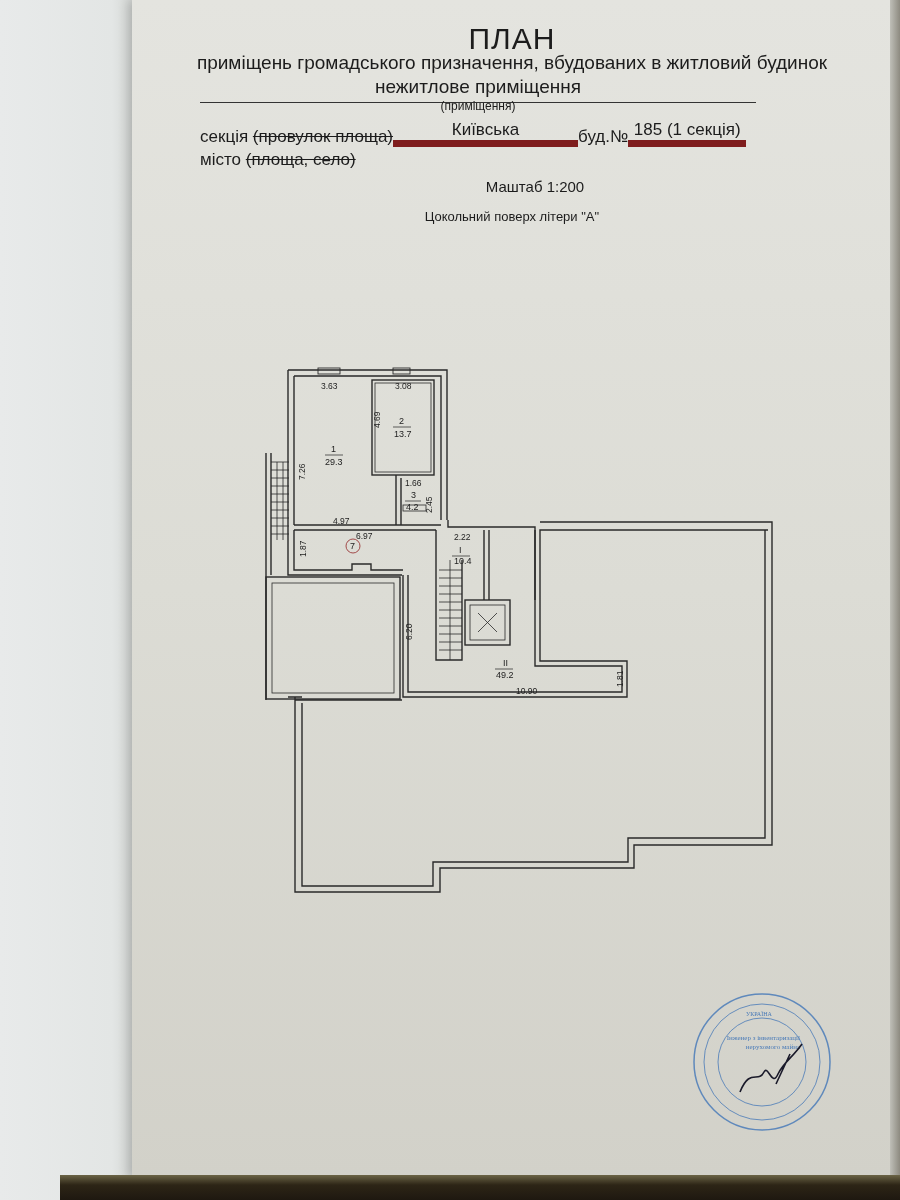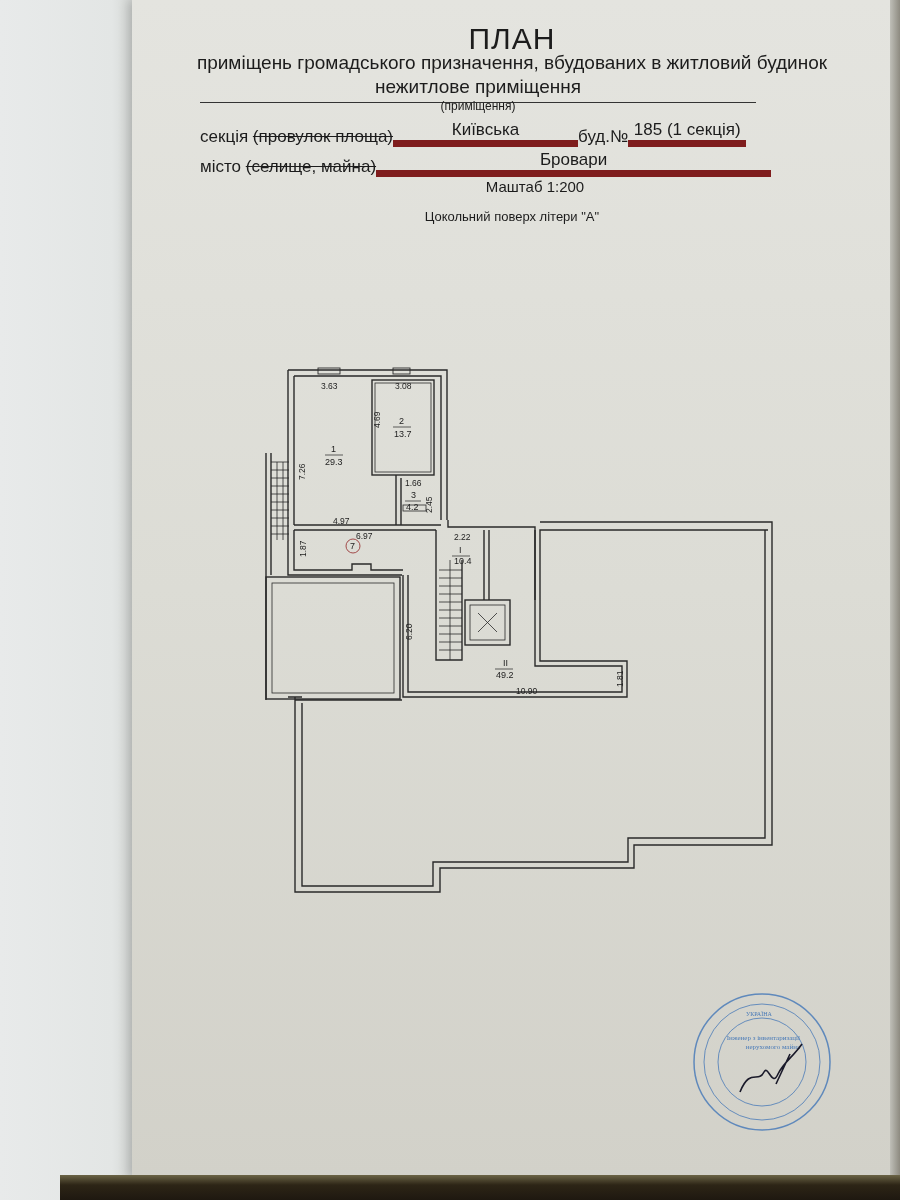--- a/index.html
+++ b/index.html
@@ -57,22 +57,21 @@
 <div class="row" style="top:120px;">
   <span class="label">секція</span>&nbsp;
   <span class="label strike">(провулок площа)</span>
   <span class="fill" style="width:185px;">Київська</span>
   <span class="label">буд.№</span>
   <span class="fill" style="width:118px;">185 (1 секція)</span>
 </div>
 
 <div class="row" style="top:150px;">
   <span class="label">місто</span>&nbsp;
-  <span class="label strike">(селище, майна)</span>
-  <span class="fill" style="width:395px;">Бровари</span>
+  <span class="label strike">(площа, село)</span>
 </div>
 
 <div class="doc-text scale">Маштаб 1:200</div>
 <div class="doc-text floor">Цокольний поверх літери "А"</div>
 
 <svg class="plan" width="900" height="1200" viewBox="0 0 900 1200">
   <g fill="none" stroke="#2a2a2a" stroke-width="1.4">
 
     <path d="M288 370 L447 370 L447 520"></path>
     <path d="M294 376 L441 376 L441 520"></path>

